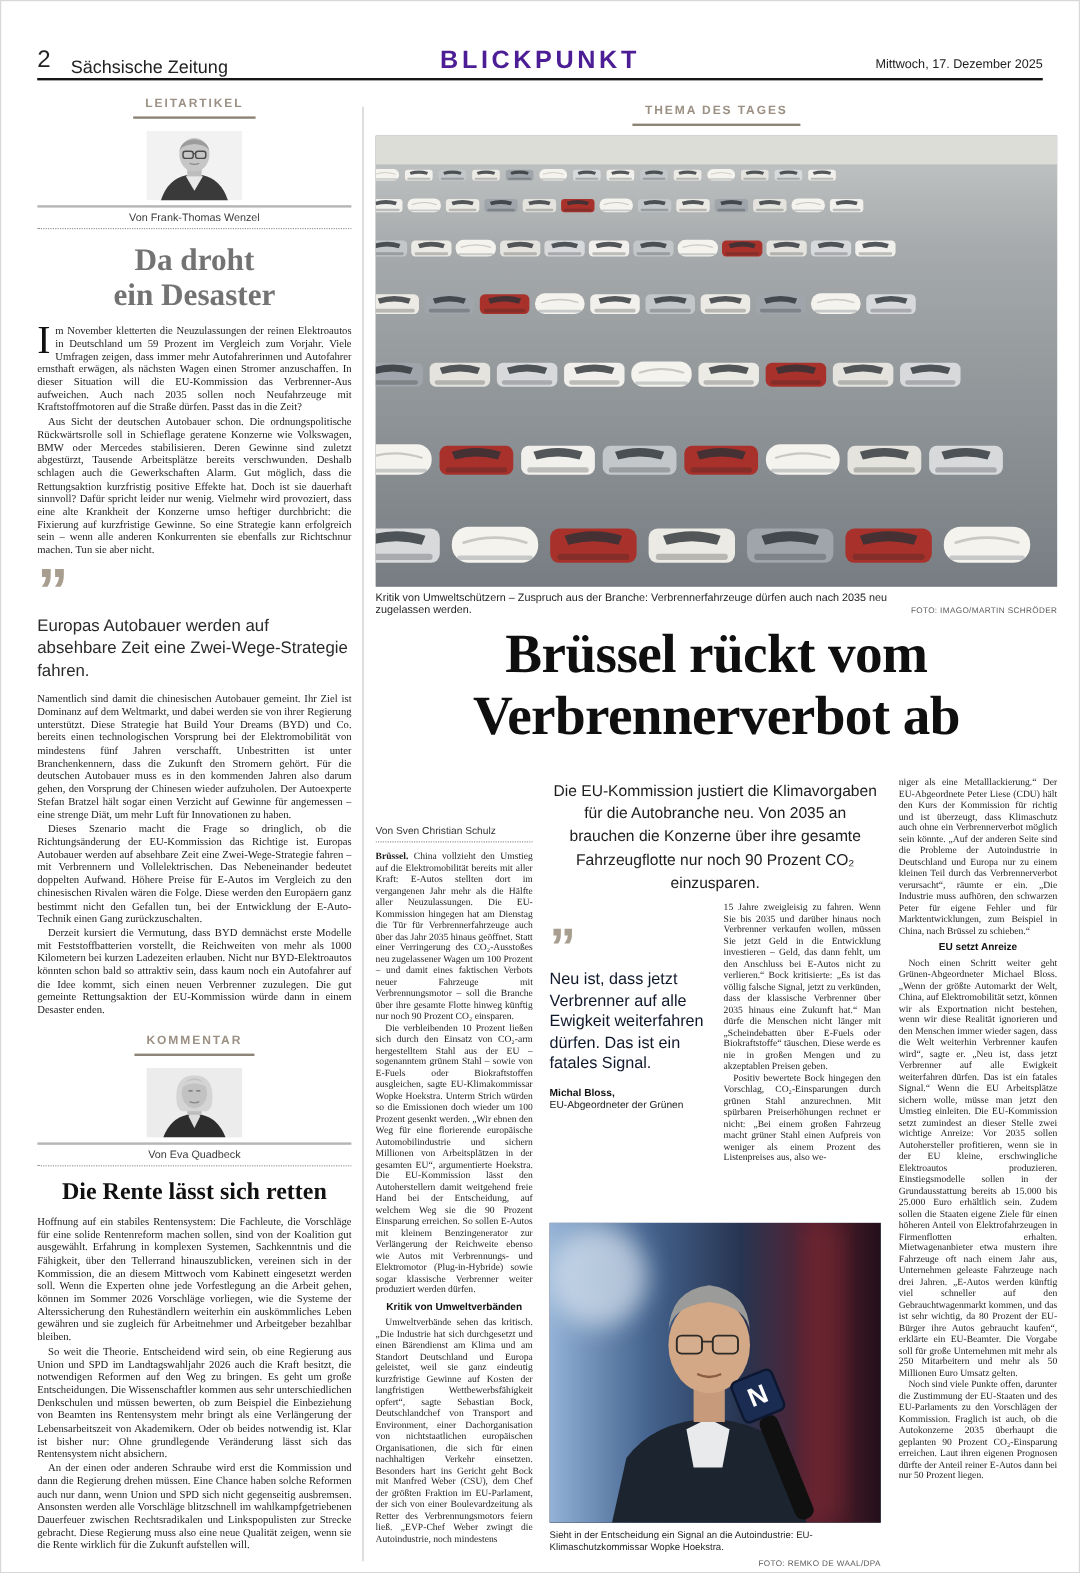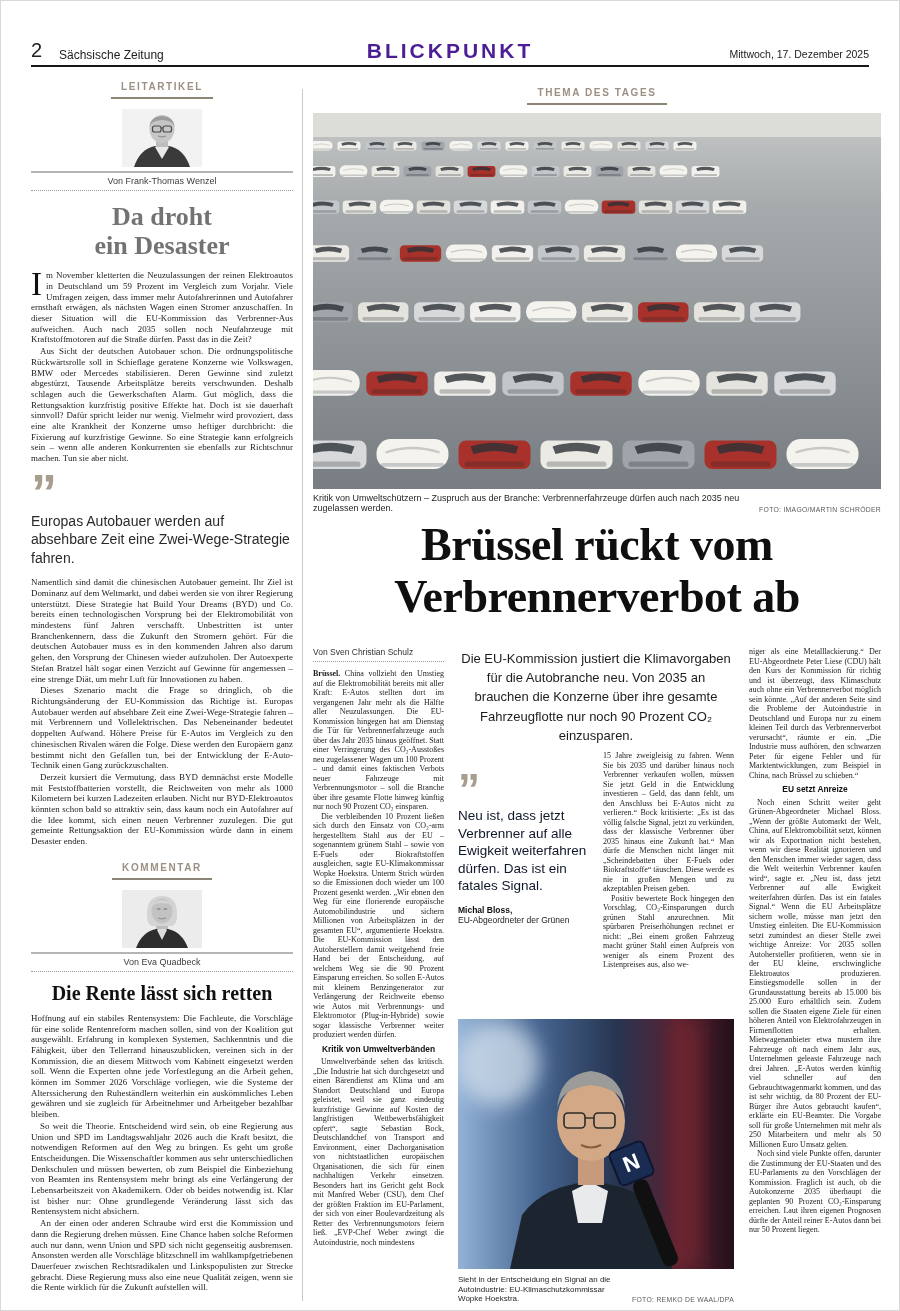--- a/index.html
+++ b/index.html
@@ -3,21 +3,21 @@
 <meta charset="utf-8">
 <style>
   html,body{margin:0;padding:0;background:#9a9a9a;}
   .page{position:relative;width:900px;height:1311px;background:#ffffff;overflow:hidden;
         font-family:"Liberation Serif","DejaVu Serif",serif;color:#1c1c1c;margin:0 auto;
         border:1px solid #d8d8d8;box-sizing:border-box;}
   
   .hdr-num{position:absolute;left:30px;top:38px;font-family:"Liberation Sans",sans-serif;
            font-size:20px;font-weight:400;color:#222;}
   .hdr-paper{position:absolute;left:58px;top:47px;font-family:"Liberation Sans",sans-serif;
-             font-size:12px;color:#222;}
+             font-size:15px;color:#222;}
   .hdr-section{position:absolute;left:0;right:0;top:38px;text-align:center;
                font-family:"Liberation Sans",sans-serif;font-size:21px;font-weight:600;
                letter-spacing:3px;color:#4c1d95;}
   .hdr-date{position:absolute;right:30px;top:47px;font-family:"Liberation Sans",sans-serif;
             font-size:10.5px;color:#222;}
   .hdr-rule{position:absolute;left:30px;right:30px;top:64px;height:0;border-top:2px solid #161616;}
   .v-divider{position:absolute;left:301px;top:88px;height:1212px;width:0;border-left:1px solid #c9c9c9;}
   
   .kicker{font-family:"Liberation Sans",sans-serif;font-size:10px;font-weight:700;
           letter-spacing:1.6px;color:#9b9083;text-align:center;}
@@ -53,32 +53,32 @@
   .acol{position:absolute;top:0;height:660px;overflow:hidden;}
   .c1{left:0;width:131px;}
   .c3{left:290px;top:104px;width:131px;height:262px;}
   .c4{left:436px;width:132px;}
   .abody{font-size:8px;line-height:9.5px;text-align:justify;}
   .abody p{margin:0;}
   .abody p + p{text-indent:8px;}
   .abody p.subhead{font-family:"Liberation Sans",sans-serif;font-weight:700;font-size:8.4px;
                    text-align:center;text-indent:0;margin:5px 0 3px 0;color:#111;}
   .a-byline{font-family:"Liberation Sans",sans-serif;font-size:8.5px;color:#333;
-            border-bottom:1px dotted #9a9a9a;padding-bottom:4px;margin-bottom:7px;}
+            border-bottom:1px dotted #9a9a9a;padding-bottom:4px;margin-bottom:7px;margin-top:40px;}
   .lead-in{font-weight:700;}
   .lede{position:absolute;left:145px;top:2px;width:276px;text-align:center;
         font-family:"Liberation Sans",sans-serif;font-size:13px;line-height:1.48;color:#1d1d1d;}
   .mquote{position:absolute;left:145px;top:130px;width:131px;}
   .mquote .q-mark{font-size:44px;height:30px;line-height:26px;}
   .mquote .q-text{font-size:13.5px;line-height:1.3;color:#0f172a;}
   .mquote .q-author{font-family:"Liberation Sans",sans-serif;font-size:8.5px;font-weight:700;margin-top:10px;color:#111;}
   .mquote .q-role{font-family:"Liberation Sans",sans-serif;font-size:8.5px;color:#222;}
   .photo2{position:absolute;left:145px;top:372px;width:276px;height:250px;overflow:hidden;background:#2a3550;}
   .cap2{position:absolute;left:145px;top:628px;width:276px;display:flex;gap:6px;
-        font-family:"Liberation Sans",sans-serif;font-size:8px;line-height:1.2;color:#1f1f1f;}
+        font-family:"Liberation Sans",sans-serif;font-size:8px;line-height:1.2;color:#1f1f1f;flex-direction:column;}
   .cap2 .cap-text{flex:1;}
 </style>
 </head>
 <body>
 
 <div class="page">
 
   <div class="hdr-num">2</div>
   <div class="hdr-paper">Sächsische Zeitung</div>
   <div class="hdr-section">BLICKPUNKT</div>

